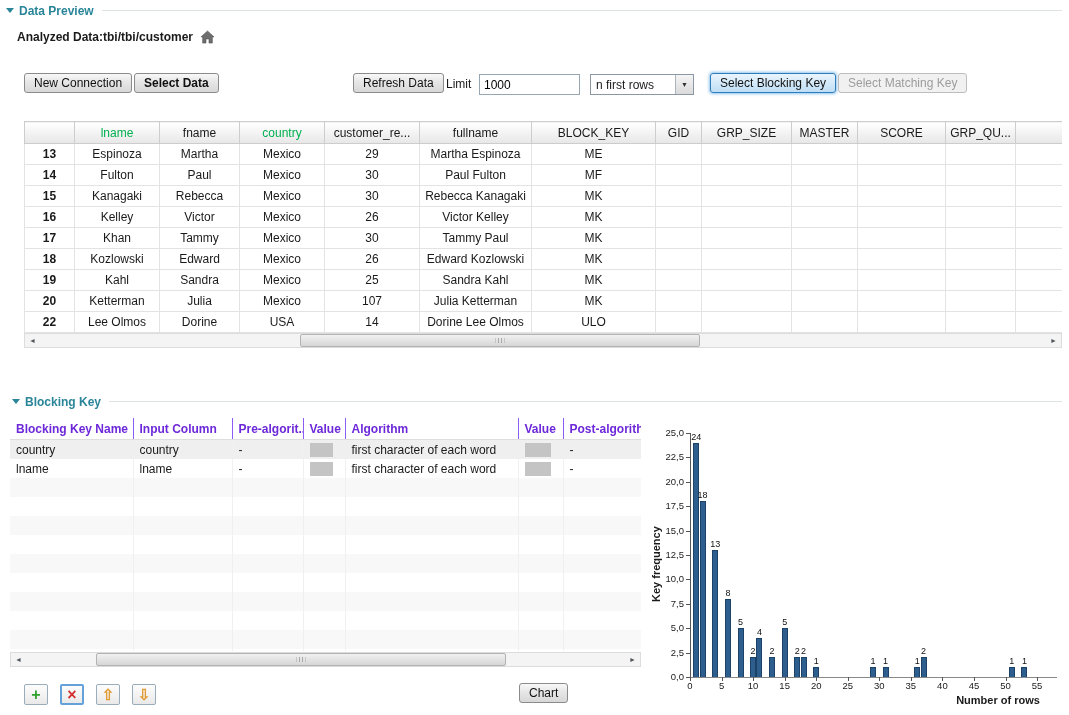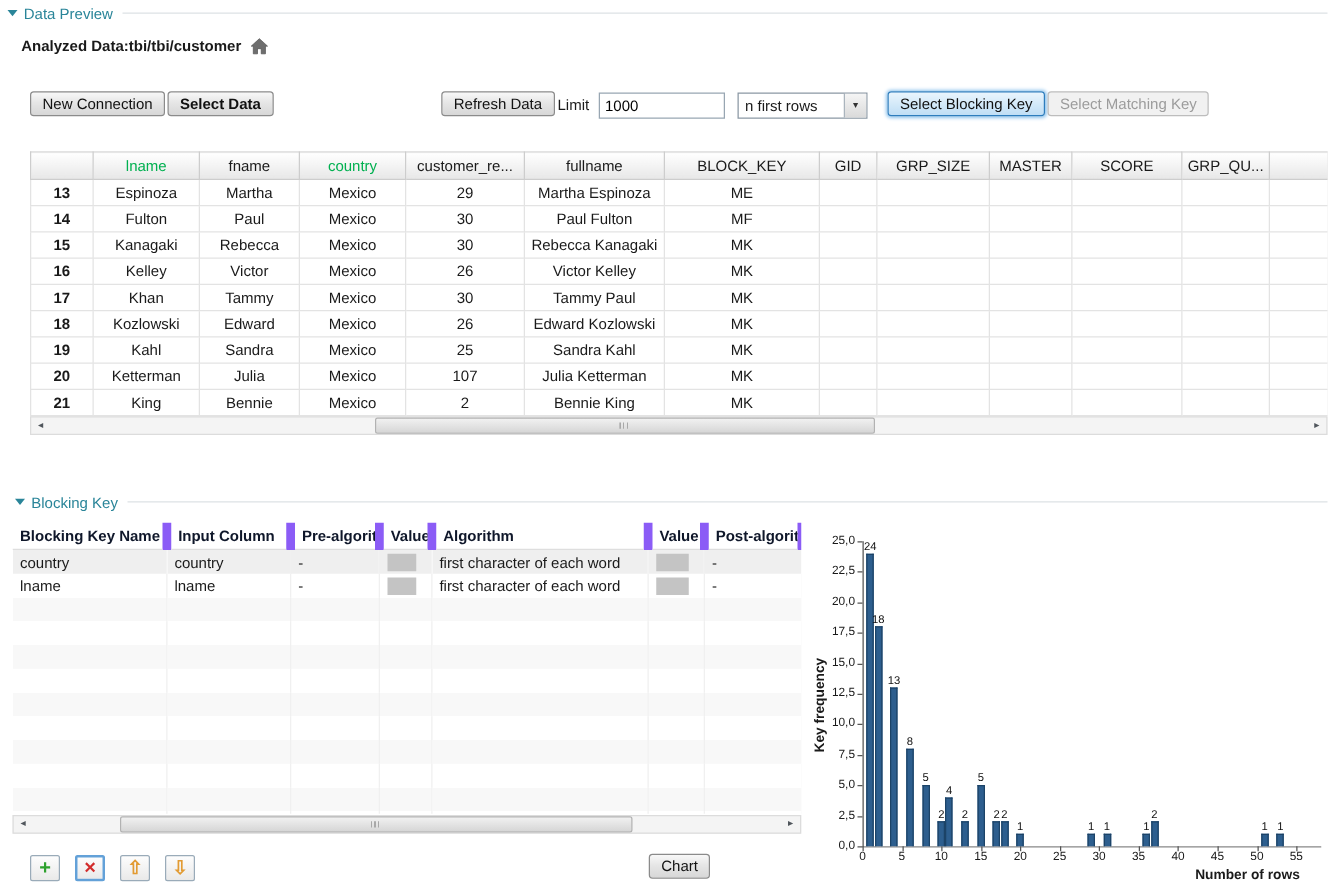--- a/index.html
+++ b/index.html
@@ -2,21 +2,21 @@
 <html><head>
 <meta charset="utf-8">
 <style>
   html,body{margin:0;padding:0;background:#fff;}
   body{font-family:"Liberation Sans",sans-serif;font-size:12px;color:#1a1a1a;}
   .app{position:relative;width:1069px;height:715px;background:#fff;overflow:hidden;}
 
   
   .sec{position:absolute;display:flex;align-items:center;height:15px;}
   .sec .tri{width:0;height:0;border-left:4px solid transparent;border-right:4px solid transparent;border-top:5px solid #2a8599;margin-right:5px;flex:none;}
-  .sec .lbl{color:#2a8599;font-weight:normal;white-space:nowrap;}
+  .sec .lbl{color:#2a8599;font-weight:bold;white-space:nowrap;}
   .sec .rule{flex:1;height:1px;background:#dde2e5;margin-left:8px;}
 
   
   .btn{position:absolute;height:20px;padding:0 9px;display:flex;align-items:center;justify-content:center;
        white-space:nowrap;color:#111;background:linear-gradient(#f8f8f8,#e6e6e6 45%,#d7d7d7);
        border:1px solid #8b8b8b;border-radius:3px;box-sizing:border-box;font-size:12px;cursor:default;}
   .btn.active{border-color:#2d7dbd;background:linear-gradient(#eaf5fd,#bfdef5);box-shadow:0 0 3px 1px #8fc3ec;}
   .btn.disabled{color:#9c9c9c;border-color:#bdbdbd;background:#f1f1f1;box-shadow:none;}
 
   .txt{position:absolute;height:21px;border:1px solid #98a6b2;padding:0 4px;font:12px "Liberation Sans",sans-serif;box-sizing:border-box;background:#fff;}
@@ -36,22 +36,22 @@
   .hscroll{position:absolute;height:15px;background:#f4f4f4;border:1px solid #dcdcdc;display:flex;align-items:stretch;box-sizing:border-box;}
   .hscroll .sarr{width:15px;display:flex;align-items:center;justify-content:center;font-size:7px;color:#50565c;flex:none;}
   .hscroll .strack{flex:1;position:relative;}
   .hscroll .sthumb{position:absolute;top:0;bottom:0;background:linear-gradient(#f1f1f1,#d6d6d6);border:1px solid #b2b2b2;border-radius:2px;box-sizing:border-box;}
   .hscroll .sthumb::after{content:"";position:absolute;left:50%;top:3px;bottom:3px;width:9px;transform:translateX(-50%);
        background:repeating-linear-gradient(90deg,#a8a8a8 0,#a8a8a8 1px,transparent 1px,transparent 3px);}
 
   
   .blocking-wrap{position:absolute;left:10px;top:418px;width:631px;height:233px;overflow:hidden;background:#fff;}
   table.bgrid{border-collapse:collapse;table-layout:fixed;width:631px;font-size:12px;}
-  .bgrid th{height:21px;text-align:left;font-weight:bold;padding:0 6px;border-bottom:1px solid #dedede;border-right:7px solid #8b5cf6;
-            background:#fff;white-space:nowrap;overflow:hidden;color:#0f172a;}
+  .bgrid th{height:21px;text-align:left;font-weight:bold;padding:0 6px;border-bottom:1px solid #dedede;border-right:1px solid #8b5cf6;
+            background:#fff;white-space:nowrap;overflow:hidden;color:#6d28d9;}
   .bgrid td{height:19px;padding:0 6px;border-right:1px solid #f0f0f0;white-space:nowrap;overflow:hidden;}
   .bgrid tr.r0{background:#efefef;}
   .bgrid tr.r1{background:#ffffff;}
   .bgrid tr.stripe{background:#f8f8f8;}
   .graybox{width:82%;height:14px;background:#c4c4c4;}
 
   
   .ibtn{position:absolute;width:24px;height:21px;border:1px solid #9aabb9;border-radius:2px;box-sizing:border-box;
         background:linear-gradient(#fdfdfd,#e9e9e9);display:flex;align-items:center;justify-content:center;}
   .ibtn.focused{border:2px solid #63a1d8;}
@@ -248,35 +248,20 @@
             <td></td>
             <td></td>
           </tr>
           <tr>
             <td class="rownum">20</td>
             <td>Ketterman</td>
             <td>Julia</td>
             <td>Mexico</td>
             <td>107</td>
             <td>Julia Ketterman</td>
-            <td>MK</td>
-            <td></td>
-            <td></td>
-            <td></td>
-            <td></td>
-            <td></td>
-            <td></td>
-          </tr>
-          <tr>
-            <td class="rownum">21</td>
-            <td>King</td>
-            <td>Bennie</td>
-            <td>Mexico</td>
-            <td>2</td>
-            <td>Bennie King</td>
             <td>MK</td>
             <td></td>
             <td></td>
             <td></td>
             <td></td>
             <td></td>
             <td></td>
           </tr>
           <tr>
             <td class="rownum">22</td>

